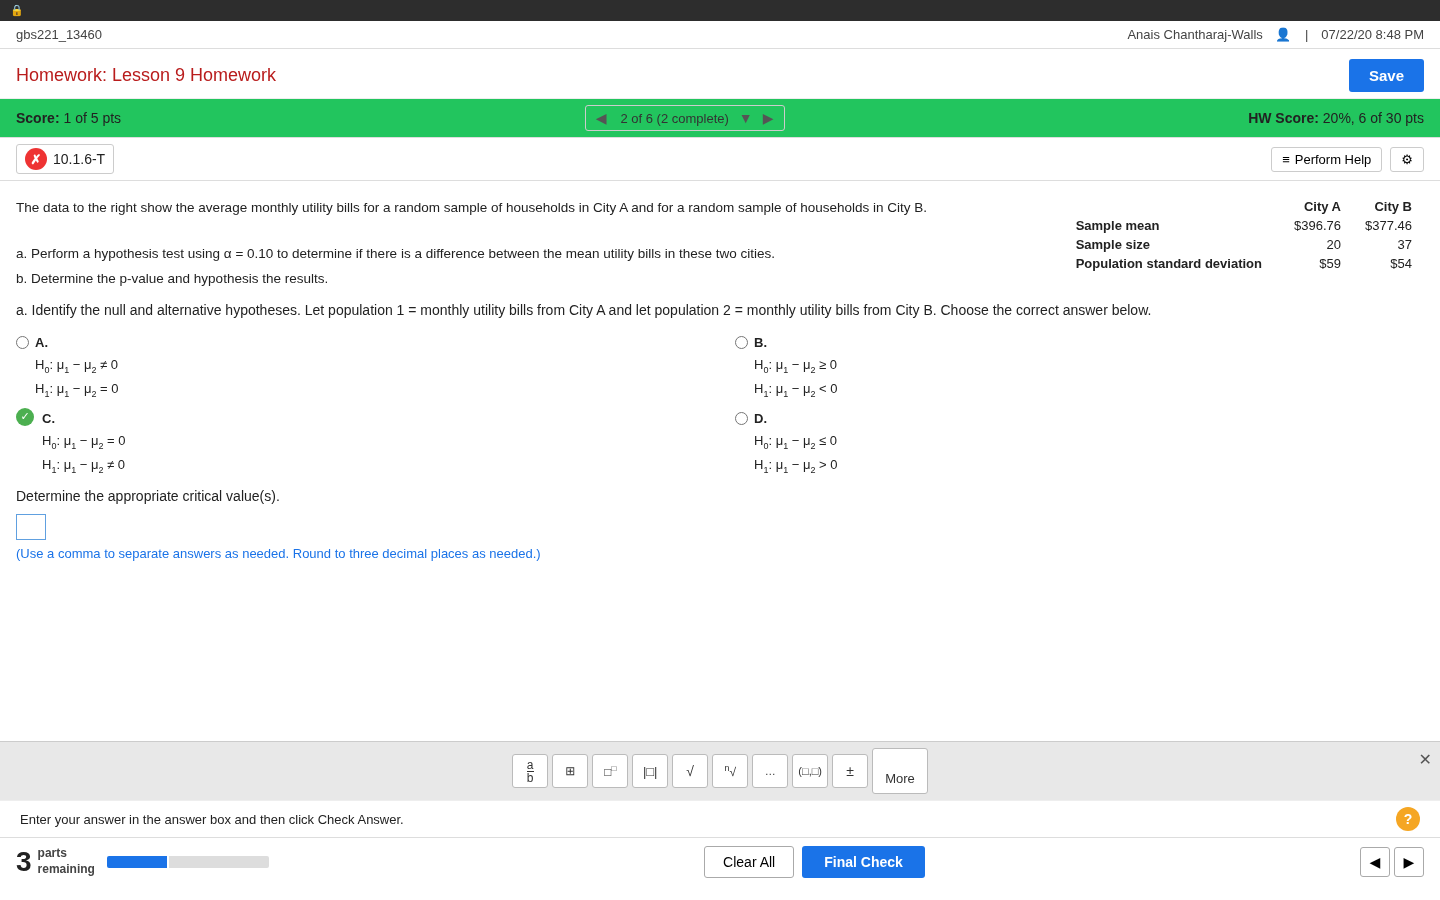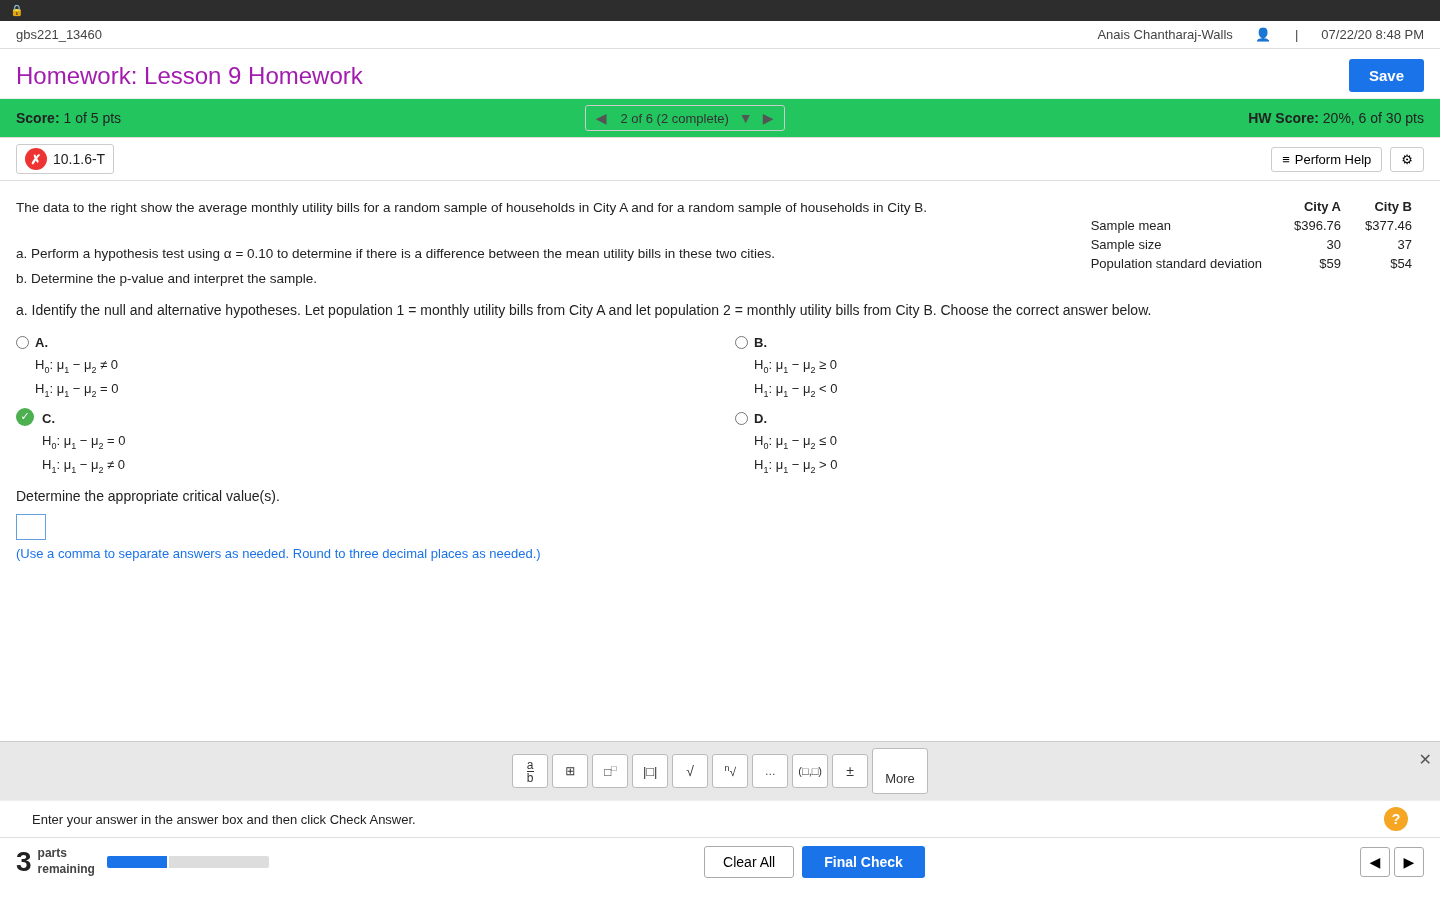--- a/index.html
+++ b/index.html
@@ -21,32 +21,32 @@
     .top-header {
       background: #fff;
       border-bottom: 1px solid #ddd;
       padding: 6px 16px;
       display: flex;
       justify-content: space-between;
       align-items: center;
       font-size: 13px;
       color: #444;
     }
-    .top-header .right-info { display: flex; align-items: center; gap: 23px; }
+    .top-header .right-info { display: flex; align-items: center; gap: 13px; }
 
     
     .hw-title-bar {
       background: #fff;
       padding: 10px 16px 6px;
       display: flex;
       justify-content: space-between;
       align-items: center;
       border-bottom: 1px solid #eee;
     }
-    .hw-title { font-size: 24px; font-weight: normal; color: #a21caf; }
+    .hw-title { font-size: 18px; font-weight: normal; color: #b91c1c; }
     .save-btn {
       background: #1a73e8;
       color: #fff;
       border: none;
       padding: 8px 20px;
       font-size: 15px;
       font-weight: bold;
       cursor: pointer;
       border-radius: 3px;
     }
@@ -141,21 +141,21 @@
       margin-left: 20px;
       font-size: 13px;
       border-collapse: collapse;
     }
     .data-table-wrapper th, .data-table-wrapper td {
       padding: 2px 12px;
       text-align: right;
     }
     .data-table-wrapper td:first-child {
       text-align: left;
-      font-weight: normal;
+      font-weight: bold;
       padding-right: 20px;
     }
 
     
     .question-text {
       font-size: 13.5px;
       line-height: 1.6;
       margin-bottom: 10px;
     }
     .question-text p { margin-bottom: 4px; }
@@ -250,21 +250,21 @@
       border-radius: 3px;
       padding: 22px 12px;
       cursor: pointer;
       font-size: 13px;
       color: #333;
       height: 34px;
     }
 
     
     .answer-bar {
-      padding: 6px 32px;
+      padding: 6px 20px;
       background: #fff;
       border-top: 1px solid #eee;
       display: flex;
       align-items: center;
       justify-content: space-between;
     }
     .answer-bar-left { display: flex; align-items: center; gap: 8px; font-size: 13px; }
     .help-circle {
       width: 24px; height: 24px;
       background: #f5a623;
@@ -409,37 +409,37 @@
       </tr>
     </thead>
     <tbody>
       <tr>
         <td>Sample mean</td>
         <td>$396.76</td>
         <td>$377.46</td>
       </tr>
       <tr>
         <td>Sample size</td>
-        <td>30</td>
+        <td>20</td>
         <td>37</td>
       </tr>
       <tr>
         <td>Population standard deviation</td>
         <td>$59</td>
         <td>$54</td>
       </tr>
     </tbody>
   </table>
 
   <div class="question-text">
     <p>The data to the right show the average monthly utility bills for a random sample of households in City A and for a random sample of households in City B.</p>
   </div>
   <div class="question-text" style="margin-top:24px;">
     <p>a. Perform a hypothesis test using α = 0.10 to determine if there is a difference between the mean utility bills in these two cities.</p>
-    <p>b. Determine the p-value and interpret the sample.</p>
+    <p>b. Determine the p-value and hypothesis the results.</p>
   </div>
 
   <div style="margin-top:12px;">
     <p>a. Identify the null and alternative hypotheses. Let population 1 = monthly utility bills from City A and let population 2 = monthly utility bills from City B. Choose the correct answer below.</p>
   </div>
 
   <div class="options-grid" style="margin-top:14px;">
 
     <div class="option-item">
       <input type="radio" name="hypothesis" style="">

